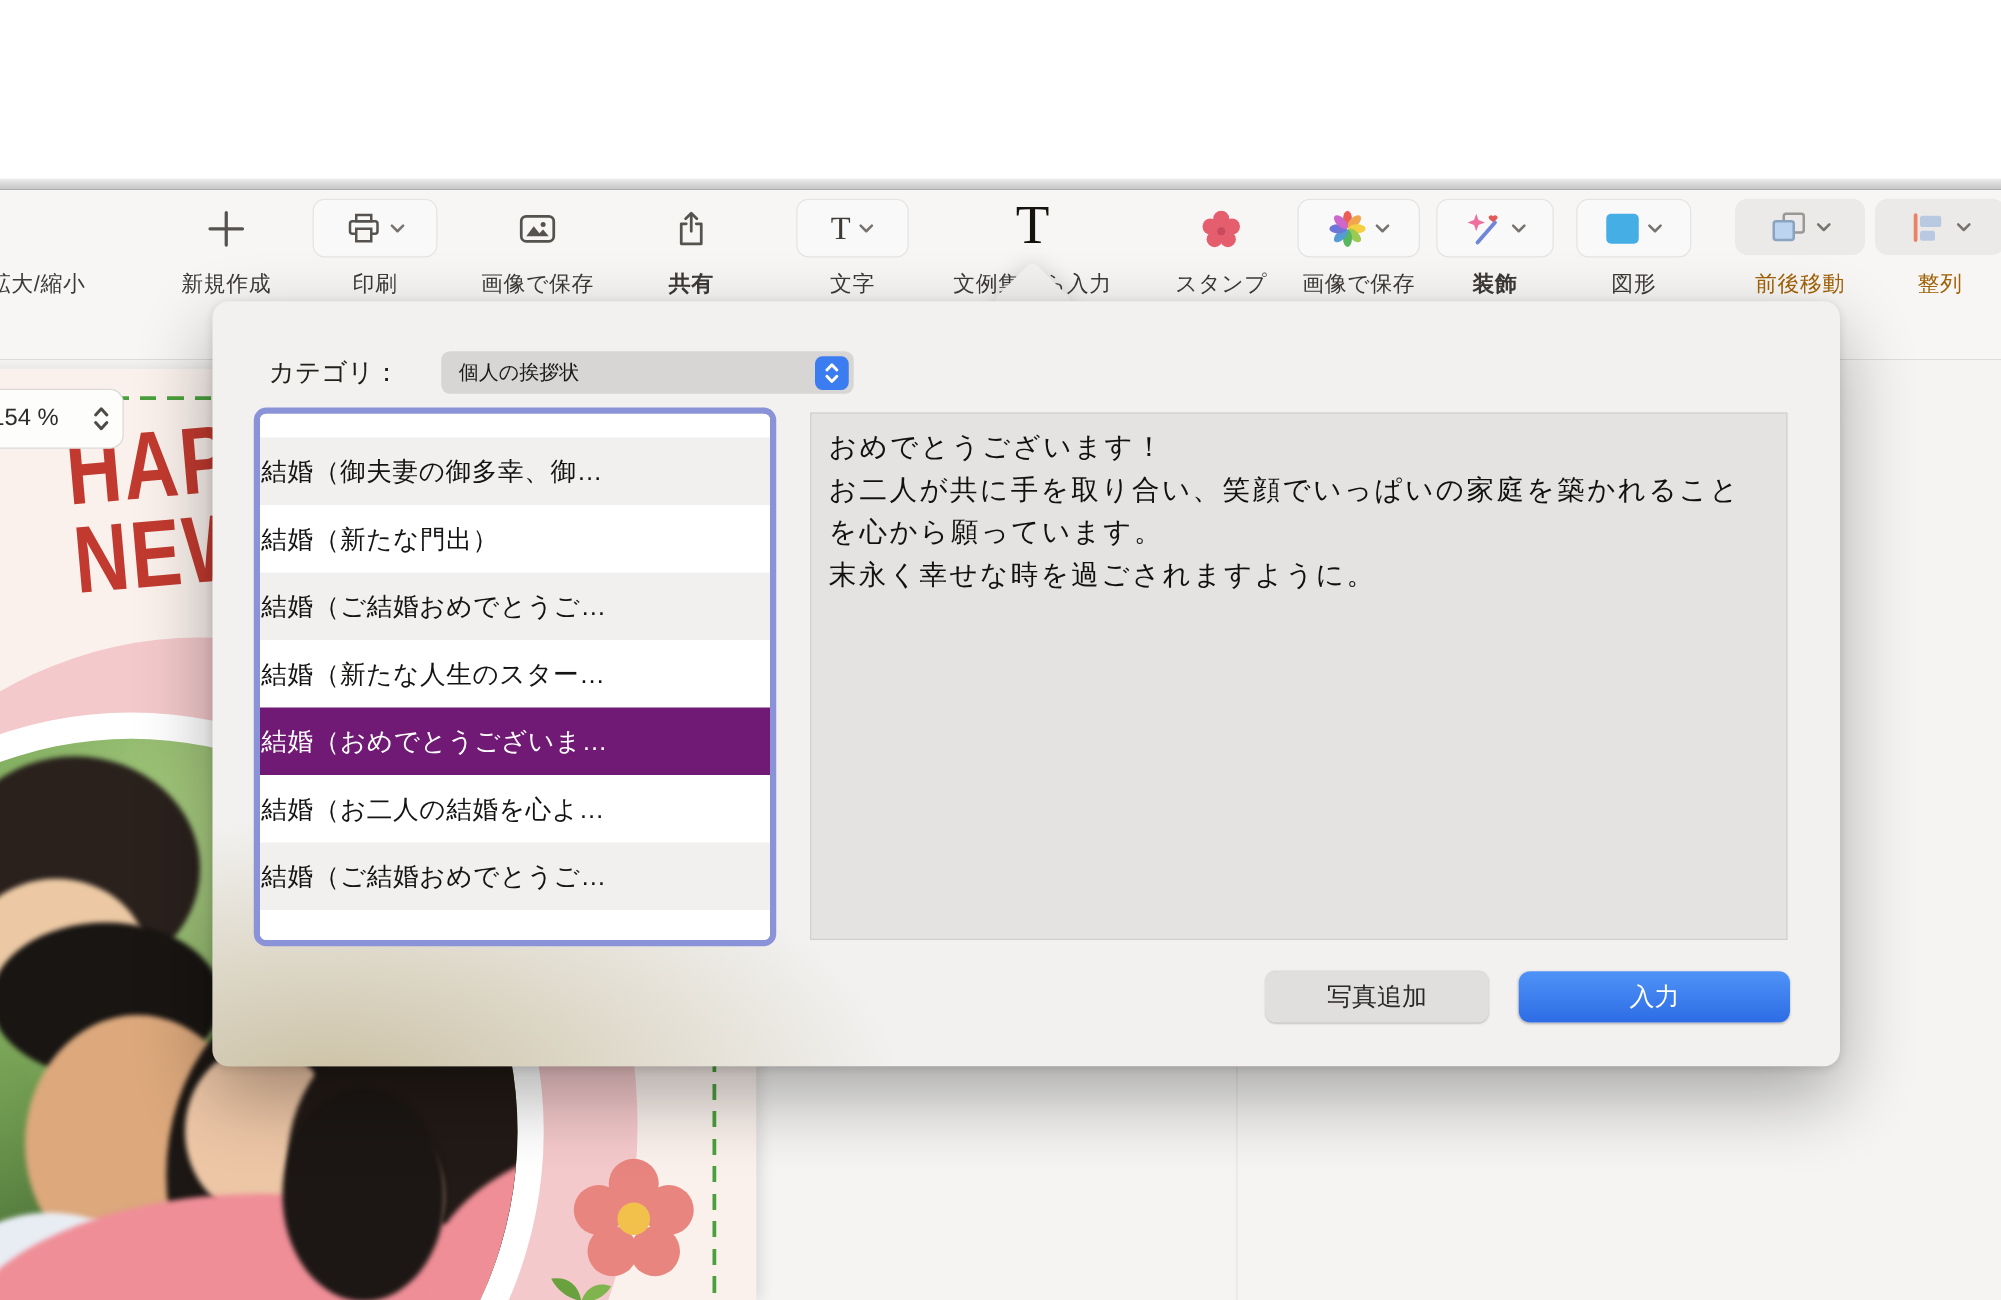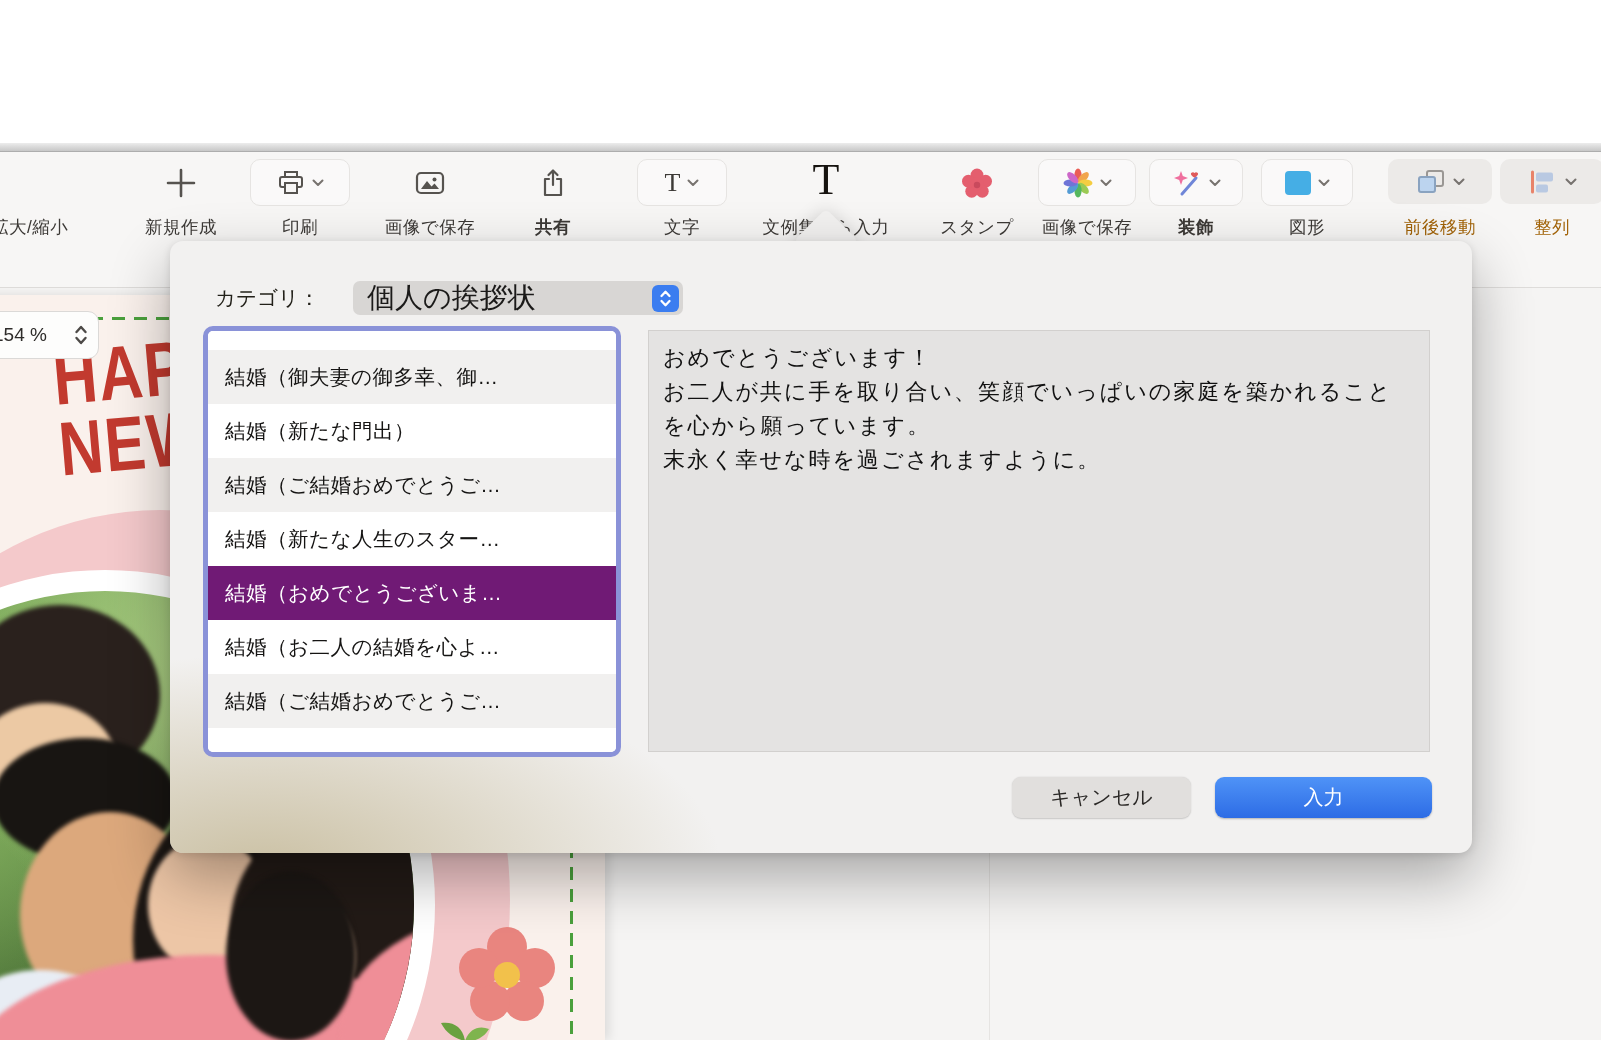--- a/index.html
+++ b/index.html
@@ -34,29 +34,29 @@
   
   .pop-arrow{left:803px;top:218px;width:46px;height:46px;background:#f2f1f0;transform:rotate(45deg);
              border-radius:6px;z-index:40;box-shadow:0 0 18px rgba(0,0,0,.15);}
   .dialog{left:170px;top:241px;width:1302px;height:612px;background:#f2f1f0;border-radius:13px;
           box-shadow:0 24px 60px rgba(0,0,0,.32),0 2px 8px rgba(0,0,0,.12);z-index:41;}
   .dialog .tint{position:absolute;inset:0;border-radius:13px;pointer-events:none;
           background:radial-gradient(ellipse 640px 300px at 7% 103%,rgba(187,173,133,.72),rgba(187,173,133,0) 72%);}
   .cat-label{left:45px;top:43px;font-size:20.5px;color:#222019;}
   .dropdown{left:183px;top:40px;width:330px;height:34px;background:#d8d6d4;border-radius:7px;
             display:flex;align-items:center;}
-  .dropdown .val{margin-left:14px;font-size:28px;color:#1b1a19;}
+  .dropdown .val{margin-left:14px;font-size:16px;color:#1b1a19;}
   .dd-step{position:absolute;right:4px;top:3.5px;width:27px;height:27px;border-radius:6px;
            background:#3b7df0;display:flex;align-items:center;justify-content:center;}
 
   .listring{left:33px;top:85px;width:418px;height:431px;border:5px solid #8a92d8;border-radius:10px;
             box-sizing:border-box;background:#fff;overflow:hidden;}
   .lrow{position:absolute;left:0;width:100%;height:54px;display:flex;align-items:center;
         font-size:20.5px;color:#151413;letter-spacing:.5px;}
-  .lrow span{margin-left:17px;white-space:nowrap;}
+  .lrow span{margin-left:1px;white-space:nowrap;}
   .lrow.alt{background:#f1f0ef;}
   .lrow.sel{background:#701a75;color:#fff;}
 
   .preview{left:478px;top:89px;width:782px;height:422px;box-sizing:border-box;background:#e4e3e2;
            border:1px solid #d2d0ce;padding:10px 14px;font-size:22px;line-height:34px;
            letter-spacing:2px;color:#111;white-space:pre-line;}
 
   .btn{top:536px;height:41px;border-radius:9px;display:flex;align-items:center;justify-content:center;
        font-size:20px;}
   .btn.cancel{left:842px;width:179px;background:#e1dfdd;color:#2b2927;box-shadow:0 .5px 1.5px rgba(0,0,0,.18);}
@@ -336,17 +336,17 @@
       <div class="lrow alt" style="top:343px;">
           <span>結婚（ご結婚おめでとうご…</span>
         </div>
       <div class="lrow" style="top:397px;height:24px;background:#fff;"></div>
     </div>
 
     <div class="abs preview">おめでとうございます！
 お二人が共に手を取り合い、笑顔でいっぱいの家庭を築かれることを心から願っています。
 末永く幸せな時を過ごされますように。</div>
 
-    <div class="abs btn cancel">キャンセル</div>
+    <div class="abs btn cancel">写真追加</div>
     <div class="abs btn submit">入力</div>
   </div>
 
 </div>
 
 </body></html>

